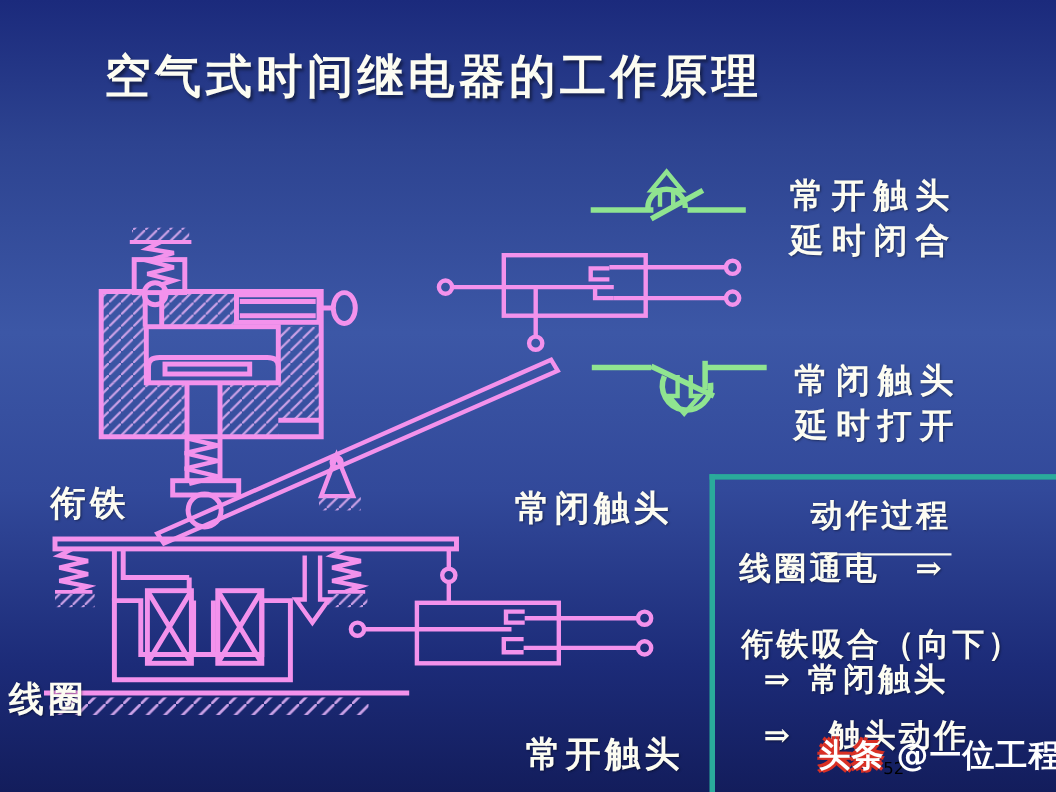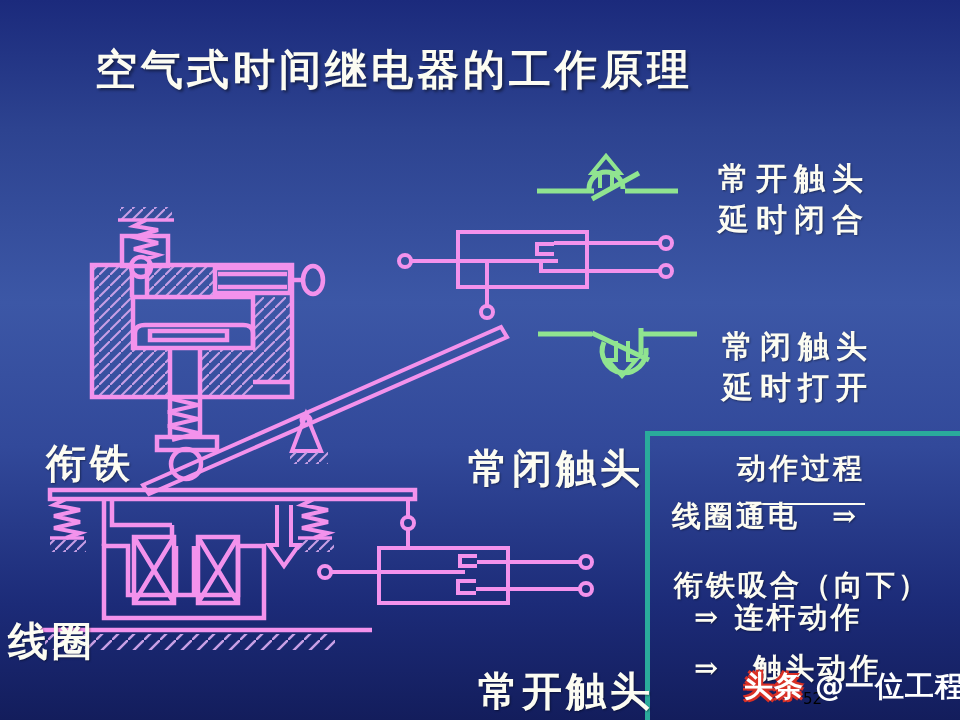--- a/index.html
+++ b/index.html
@@ -8,21 +8,21 @@
     font-family:"DejaVu Sans",sans-serif;
     background:linear-gradient(180deg,#1b2a7c 0%,#2d4390 18%,#3c57a6 42%,#32499a 62%,#1c2b78 84%,#131d5c 100%);
   }
   .stage{position:absolute;left:0;top:0;width:960px;height:629px;}
   svg{position:absolute;left:0;top:0;}
   .txt{position:absolute;color:#fcfcf2;white-space:nowrap;}
   .title{
     font-family:"DejaVu Serif",serif;font-weight:600;font-size:42px;letter-spacing:4px;
     text-shadow:2px 2px 3px rgba(0,0,0,.45);
   }
-  .lbl{font-family:Liberation Mono, monospace;font-weight:600;font-size:40px;letter-spacing:4px;
+  .lbl{font-family:Liberation Mono, monospace;font-weight:600;font-size:32px;letter-spacing:4px;
        text-shadow:1px 1px 2px rgba(0,0,0,.4);}
   .sym-lbl{font-family:"DejaVu Serif",serif;font-weight:600;font-size:31px;letter-spacing:7px;
        line-height:41px;text-shadow:1px 1px 2px rgba(0,0,0,.4);}
   .proc{font-family:"DejaVu Serif",serif;font-weight:600;font-size:29px;letter-spacing:3px;
        text-shadow:1px 1px 2px rgba(0,0,0,.4);}
   .proc-head{border-bottom:2px solid #fcfcf2;padding-bottom:18px;}
   .green-box{
     position:absolute;left:645px;top:431px;width:315px;height:289px;
     border-top:5px solid #2aab9b;border-left:5px solid #2aab9b;
   }
@@ -179,21 +179,21 @@
   <div class="txt sym-lbl" style="left:722px;top:326px;text-align:center;">
     <div>常闭触头</div>
     <div>延时打开</div>
   </div>
 
   <div class="txt proc" style="left:737px;top:449px;">
     <span class="proc-head">动作过程</span>
   </div>
   <div class="txt proc" style="left:672px;top:497px;">线圈通电　⇒</div>
   <div class="txt proc" style="left:674px;top:546px;margin-top:20px;">衔铁吸合（向下）</div>
-  <div class="txt proc" style="left:694px;top:598px;">⇒ 连杆动作</div>
+  <div class="txt proc" style="left:694px;top:598px;">⇒ 常闭触头</div>
   <div class="txt proc" style="left:694px;top:649px;">⇒　触头动作</div>
 
   <div class="txt pagenum" style="left:803px;top:690px;">52</div>
 
   <div class="txt watermark" style="left:733px;top:667px;">
     <span class="wm-brand">头条</span>
     <span>@一位工程师</span>
   </div>
 
 </div>

